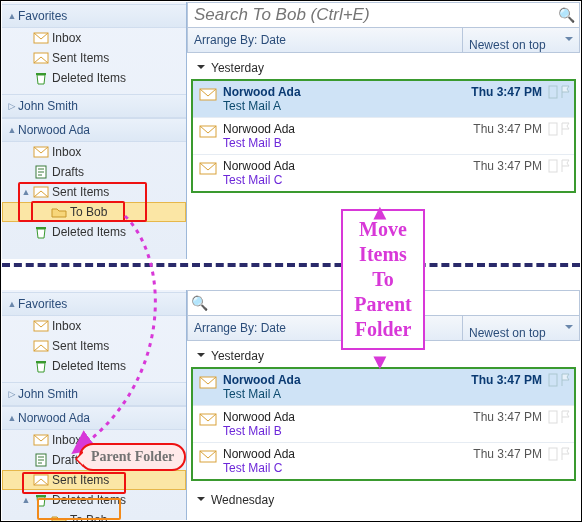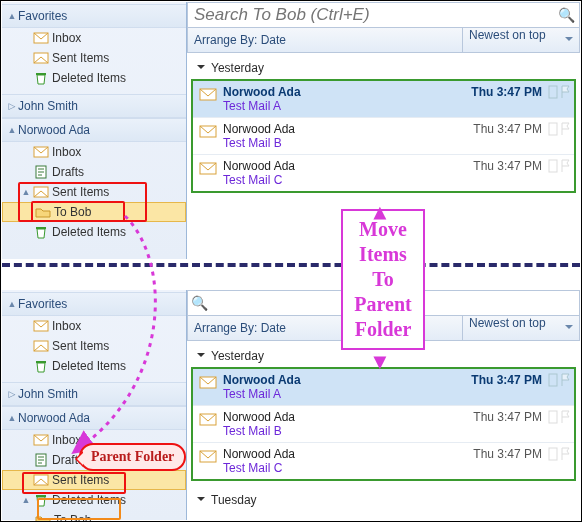--- a/index.html
+++ b/index.html
@@ -8,52 +8,52 @@
 .top-pane{top:1px;height:257px}
 .bot-pane{bottom:1px;height:230px}
 .divider-line{position:absolute;left:1px;right:1px;top:262px;height:0;border-top:4px dashed #2a2a6a}
 .nav{width:185px;background:linear-gradient(#eef3fb,#e7eef8);border-right:1px solid #9db8d9;box-sizing:border-box;padding-top:2px}
 .list{flex:1;background:#fff;display:flex;flex-direction:column;border-left:0}
 .searchbar{display:flex;align-items:center;height:24px;border:1px solid #b8c7dc;margin:0 0 0 0;background:#fff}
 .searchbar input{flex:1;border:0;outline:0;padding:2px 6px;font-size:17px;color:#ef4444;font-style:italic;background:transparent}
 .search-ico{width:24px;text-align:center;color:#2b5fa4;font-size:14px}
 .arrange{display:flex;align-items:center;height:24px;background:linear-gradient(#f4f7fb,#e3ecf7);border:1px solid #b8c7dc;border-top:0}
 .arrange .a-left{flex:1;padding-left:6px;color:#2b4d7a}
-.arrange .a-right{width:110px;border-left:1px solid #b8c7dc;height:100%;display:flex;align-items:flex-start;padding-left:6px;color:#2b4d7a;position:relative}
+.arrange .a-right{width:110px;border-left:1px solid #b8c7dc;height:100%;display:flex;align-items:flex-end;padding-left:6px;color:#2b4d7a;position:relative}
 .dd-arrow::after{content:"";position:absolute;right:6px;top:9px;border:4px solid transparent;border-top-color:#6a87ab}
 .group-hdr{padding:8px 0 4px 24px;font-weight:normal;color:#2b2b2b;position:relative}
 .group-hdr::before{content:"";position:absolute;left:10px;top:12px;border:4px solid transparent;border-top-color:#333}
 .msgs{border:2px solid #3a9a2f;margin:0 4px 4px 4px}
 .msg{display:flex;align-items:flex-start;padding:4px 4px 4px 6px;border-bottom:1px solid #e6ecf3;position:relative}
 .msg:last-child{border-bottom:0}
 .msg.sel{background:#cfe3f6}
 .env-ico{width:18px;height:14px;margin-top:2px;flex:0 0 auto}
 .env-ico svg{display:block}
 .msg .mtxt{flex:1;padding-left:6px}
 .msg .from{color:#222}
 .msg.sel .from{color:#0a3a72;font-weight:bold}
 .msg .subj{color:#6d28d9}
-.msg.sel .subj{color:#6d28d9}
+.msg.sel .subj{color:#0c4a6e}
 .msg .time{color:#555;padding-right:6px;white-space:nowrap}
 .msg.sel .time{color:#0a3a72;font-weight:bold}
 .msg .flags{display:flex;gap:2px;align-items:center}
 .flag{width:10px;height:14px;opacity:.5}
 .flag svg{display:block}
 .tree-hdr{display:flex;align-items:center;height:22px;padding-left:4px;color:#2b4d7a;background:linear-gradient(#eaf1fa,#dde8f5);border-top:1px solid #d0ddee;border-bottom:1px solid #d0ddee;position:relative}
 .tree-hdr .tw{width:12px;text-align:center;font-size:9px;color:#6a87ab}
 .tree-item{display:flex;align-items:center;height:20px;padding-left:4px;position:relative}
 .tree-item .tw{width:12px;text-align:center;font-size:9px;color:#6a87ab}
 .tree-item .ico{width:18px;height:16px;display:flex;align-items:center;justify-content:center;flex:0 0 auto}
 .tree-item .lbl{padding-left:2px}
 .indent1{padding-left:18px}
-.indent2{padding-left:20px}
+.indent2{padding-left:36px}
 .sel-row{background:#fbe6a5;outline:1px solid #e6b74a;outline-offset:-1px}
 .box-red{position:absolute;border:2px solid #e11;border-radius:2px;pointer-events:none}
 .box-org{position:absolute;border:2px solid #f28a1a;border-radius:2px;pointer-events:none}
-.callout{position:absolute;background:#ffe9e9;border:2px solid #e11;border-radius:14px;padding:4px 10px;color:#b91c1c;font-weight:600;font-size:14px;font-family:"Comic Sans MS",cursive}
+.callout{position:absolute;background:#ffe9e9;border:2px solid #e11;border-radius:14px;padding:4px 10px;color:#737373;font-weight:600;font-size:14px;font-family:"Comic Sans MS",cursive}
 .callout::before{content:"";position:absolute;left:-14px;top:6px;border:8px solid transparent;border-right-color:#e11}
 .callout::after{content:"";position:absolute;left:-10px;top:8px;border:6px solid transparent;border-right-color:#ffe9e9}
 .move-box{position:absolute;border:2px solid #d838d8;background:#fff;padding:6px 8px;color:#d838d8;font-family:"Comic Sans MS",cursive;font-size:20px;text-align:center;line-height:1.25;font-weight:600}
 .arrow-down{position:absolute;color:#d838d8;font-size:22px;font-weight:bold}
 svg{overflow:visible}
 .curve{position:absolute;pointer-events:none}
 </style>
 </head>
 <body>
 
@@ -426,21 +426,21 @@
                 </svg>
               </span>
               <span class="flag">
                 <svg width="10" height="14">
                   <path d="M2 1v12M2 1h7l-2 3 2 3H2" fill="#fff" stroke="#bbb"></path>
                 </svg>
               </span>
             </div>
         </div>
       </div>
-      <div class="group-hdr"><span>Tuesday</span></div>
+      <div class="group-hdr"><span>Wednesday</span></div>
     </div>
   </div>
 
   <div class="box-red" style="left:17px;top:181px;width:125px;height:36px"></div>
   <div class="box-red" style="left:30px;top:200px;width:90px;height:17px"></div>
   <div class="box-red" style="left:21px;top:471px;width:100px;height:18px"></div>
   <div class="box-org" style="left:36px;top:497px;width:80px;height:18px"></div>
 
   <svg class="curve" style="left:0;top:0" width="582" height="522">
     <defs>

